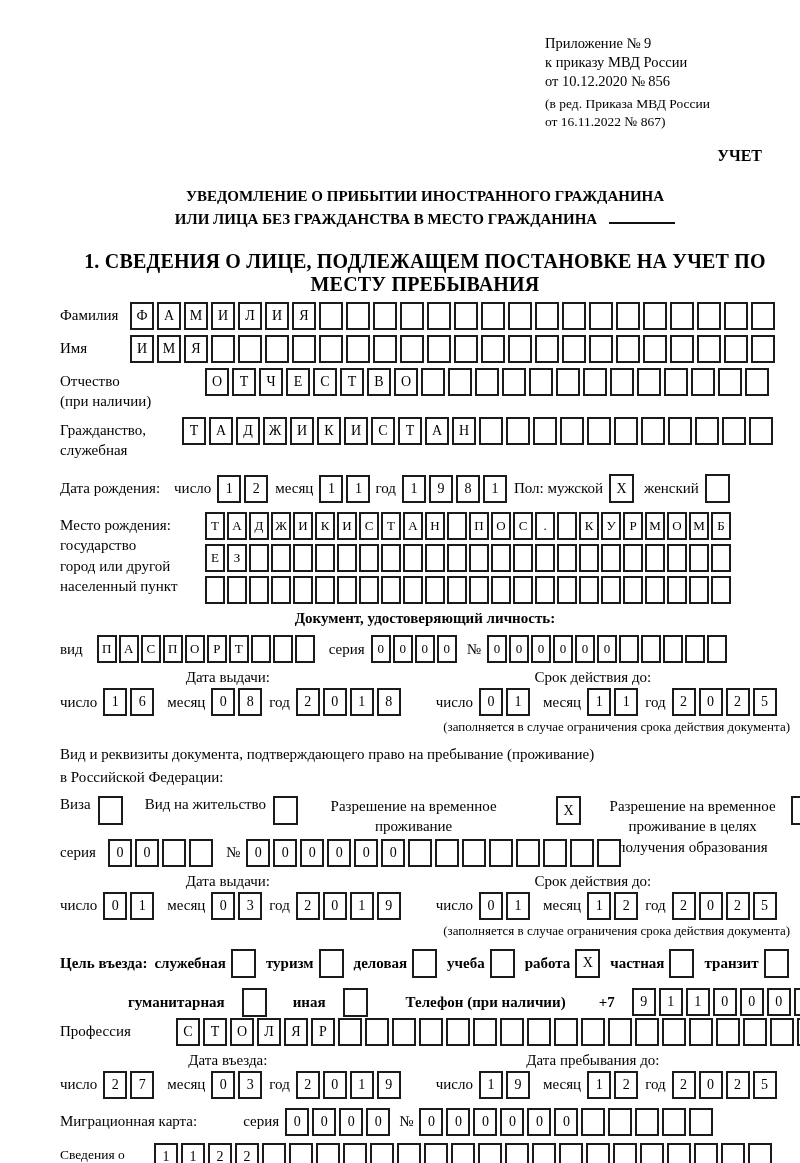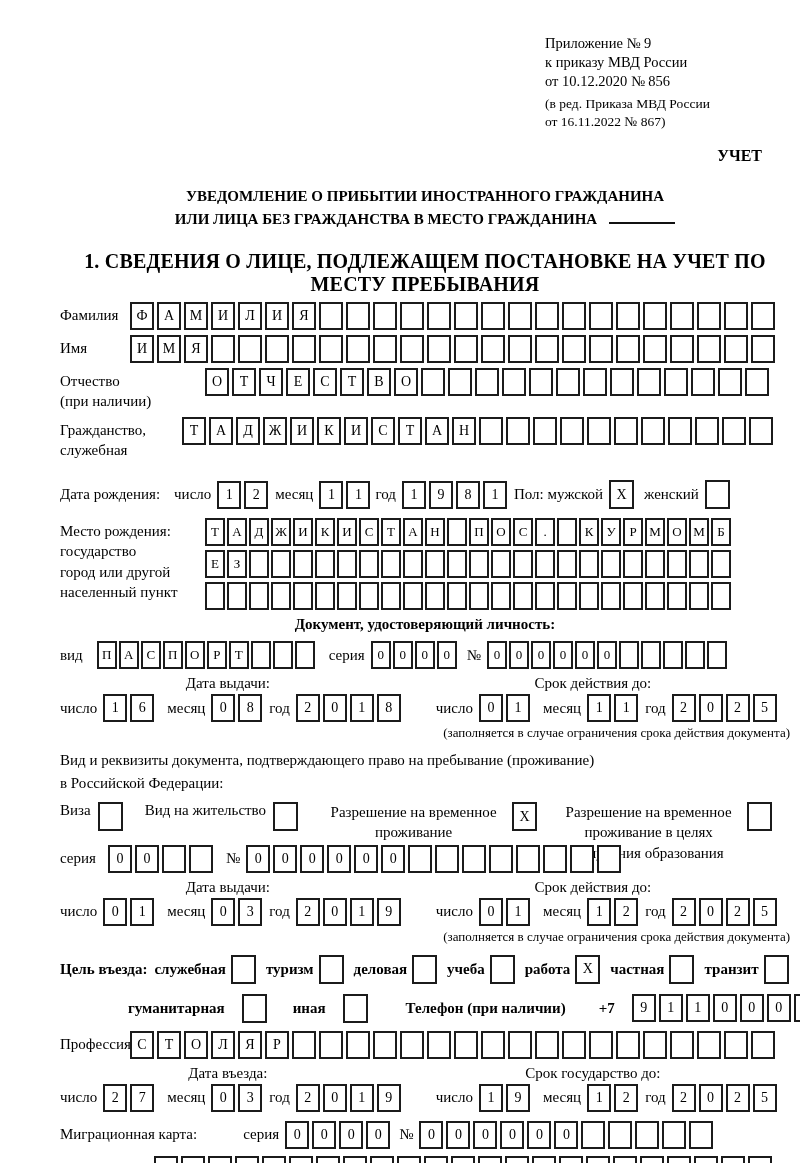--- a/index.html
+++ b/index.html
@@ -23,21 +23,21 @@
         font-size:14px;background:#fff;}
   .sm .cell{width:16px;margin-right:2px;font-size:13px;}
   .cbx{flex:none;display:inline-flex;align-items:center;justify-content:center;
        width:21px;height:25px;border:2px solid #1b1b1b;font-size:14px;background:#fff;}
 
   .frow{display:flex;align-items:flex-start;margin-top:5px;}
   .flabel{flex:none;font-size:15px;line-height:1.35;padding-top:3px;}
   .w70{width:70px;} .w122{width:122px;} .w145{width:145px;} .w88{width:88px;font-size:13.5px;}
   .lbl{font-size:15px;white-space:nowrap;margin:0 6px 0 0;align-self:center;}
 
-  .inline-mid{display:flex;align-items:center;margin-top:20px;font-size:15px;flex-wrap:nowrap;}
+  .inline-mid{display:flex;align-items:center;margin-top:14px;font-size:15px;flex-wrap:nowrap;}
   .inline-mid .lbl{margin-right:6px;}
 
   .stack{display:flex;flex-direction:column;}
   .stack .cellrow{margin-bottom:4px;}
 
   .center-bold{font-weight:bold;font-size:15px;text-align:center;margin-top:8px;}
 
   .date-headers{display:flex;font-size:15px;margin-top:6px;}
   .dh-left{width:46%;text-align:center;}
   .dh-right{width:54%;text-align:center;}
@@ -411,21 +411,21 @@
 
   <div class="options-row">
     <div class="opt">
       <span class="optlabel">Виза</span>
       <span class="cbx"></span>
     </div>
     <div class="opt" style="margin-left:22px;">
       <span class="optlabel">Вид на жительство</span>
       <span class="cbx"></span>
     </div>
-    <div class="opt" style="margin-left:24px;">
+    <div class="opt" style="margin-left:24px;gap:44px;">
       <span class="optlabel wrap w185">Разрешение на временное проживание</span>
       <span class="cbx">X</span>
     </div>
     <div class="opt" style="margin-left:20px;">
       <span class="optlabel wrap w185">Разрешение на временное проживание в целях получения образования</span>
       <span class="cbx"></span>
     </div>
   </div>
 
   <div class="inline-mid" style="margin-top:-18px;">
@@ -533,21 +533,21 @@
         <span class="cell">0</span>
         <span class="cell">0</span>
         <span class="cell">0</span>
         <span class="cell">0</span>
         <span class="cell">0</span>
         <span class="cell">0</span>
         <span class="cell"></span>
       </span>
   </div>
 
-  <div class="frow" style="margin-top:8px;">
+  <div class="frow" style="margin-top:1px;gap:46px;">
     <div class="flabel w70" style="width:70px;">Профессия</div>
     <div class="cellrow">
         <span class="cell">С</span>
         <span class="cell">Т</span>
         <span class="cell">О</span>
         <span class="cell">Л</span>
         <span class="cell">Я</span>
         <span class="cell">Р</span>
         <span class="cell"></span>
         <span class="cell"></span>
@@ -565,21 +565,21 @@
         <span class="cell"></span>
         <span class="cell"></span>
         <span class="cell"></span>
         <span class="cell"></span>
         <span class="cell"></span>
       </div>
   </div>
 
   <div class="date-headers">
     <span class="dh-left">Дата въезда:</span>
-    <span class="dh-right">Срок государство до:</span>
+    <span class="dh-right">Дата пребывания до:</span>
   </div>
   <div class="date-line">
     <div class="date-half-l">
       <span class="lbl">число</span>
       <span class="cellrow">
           <span class="cell">2</span>
           <span class="cell">7</span>
         </span>
       <span class="lbl" style="margin-left:10px;">месяц</span>
       <span class="cellrow">

